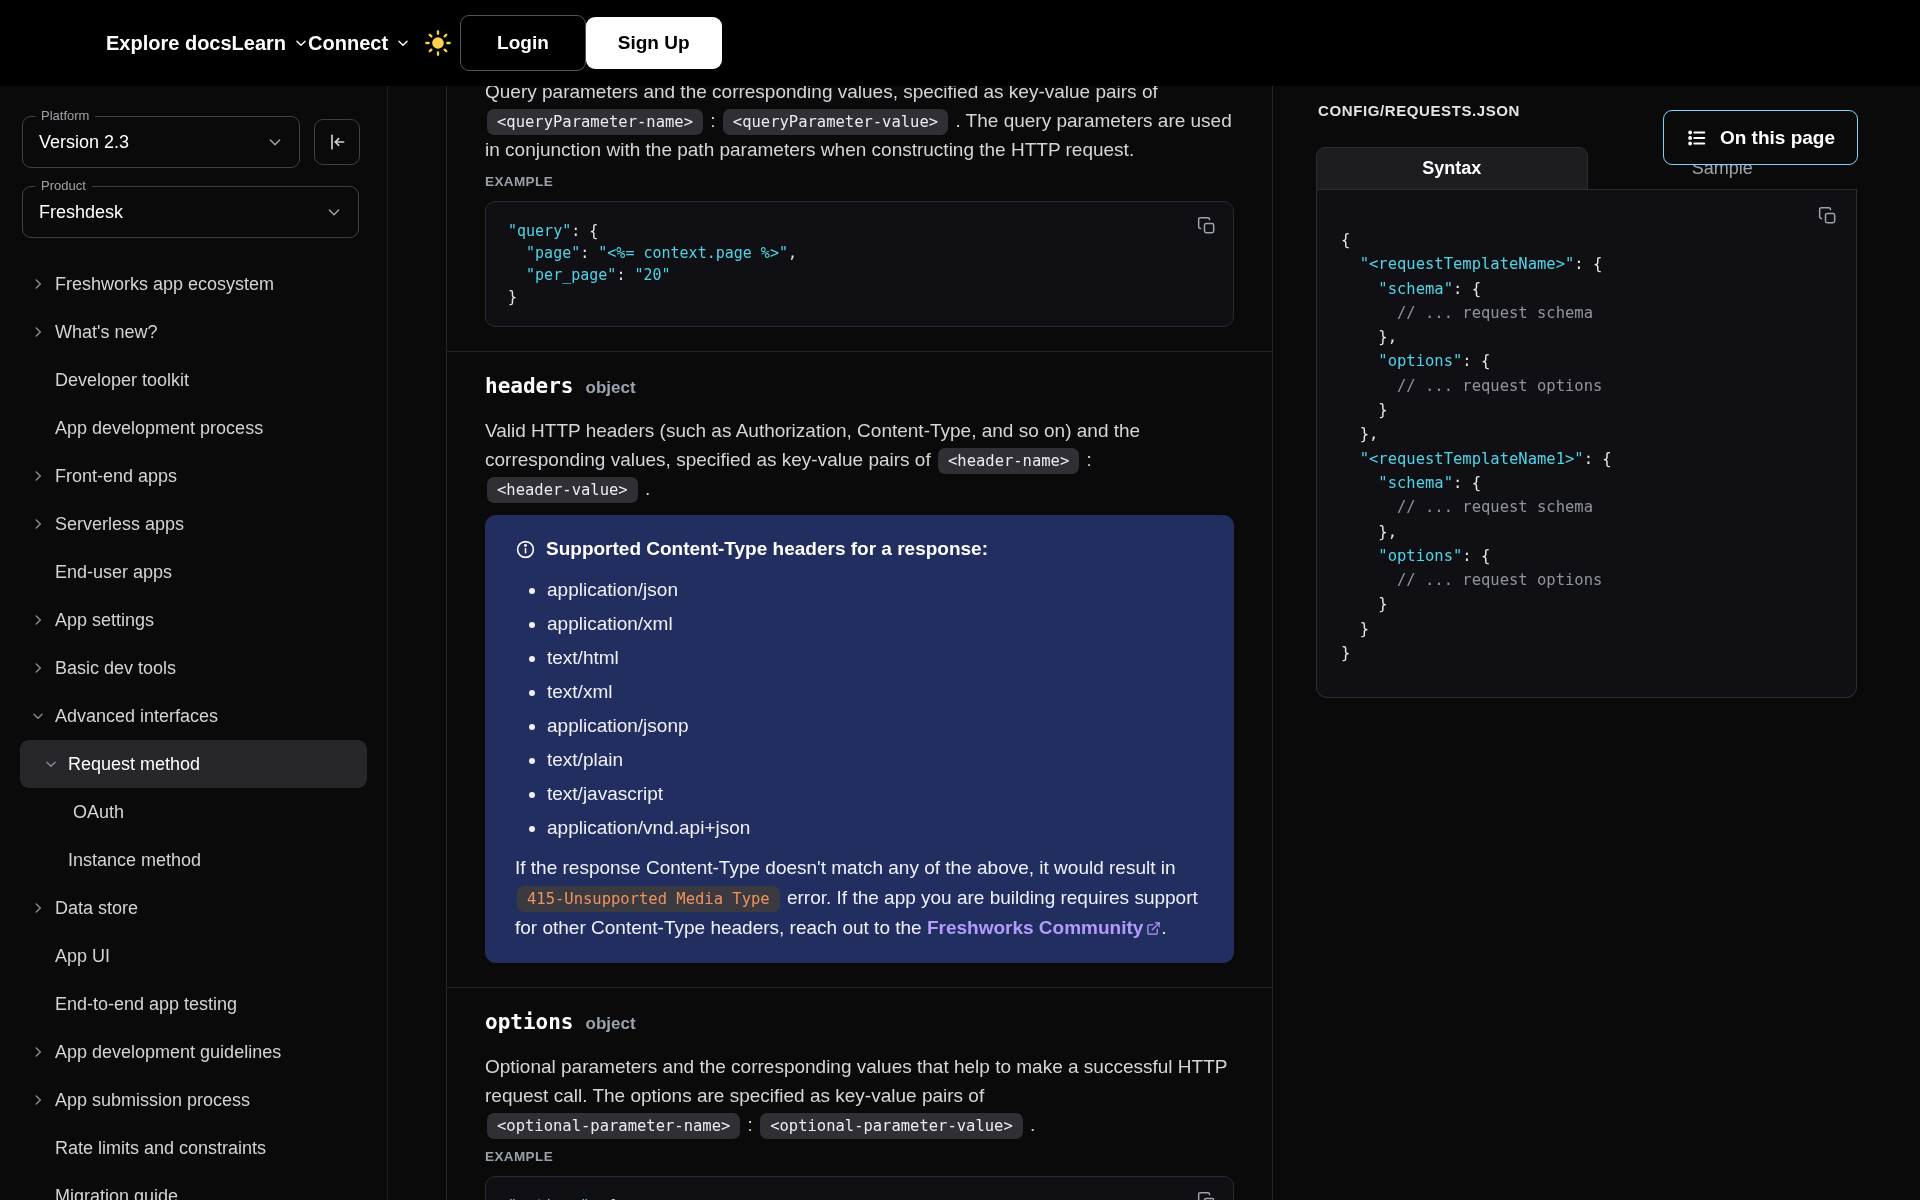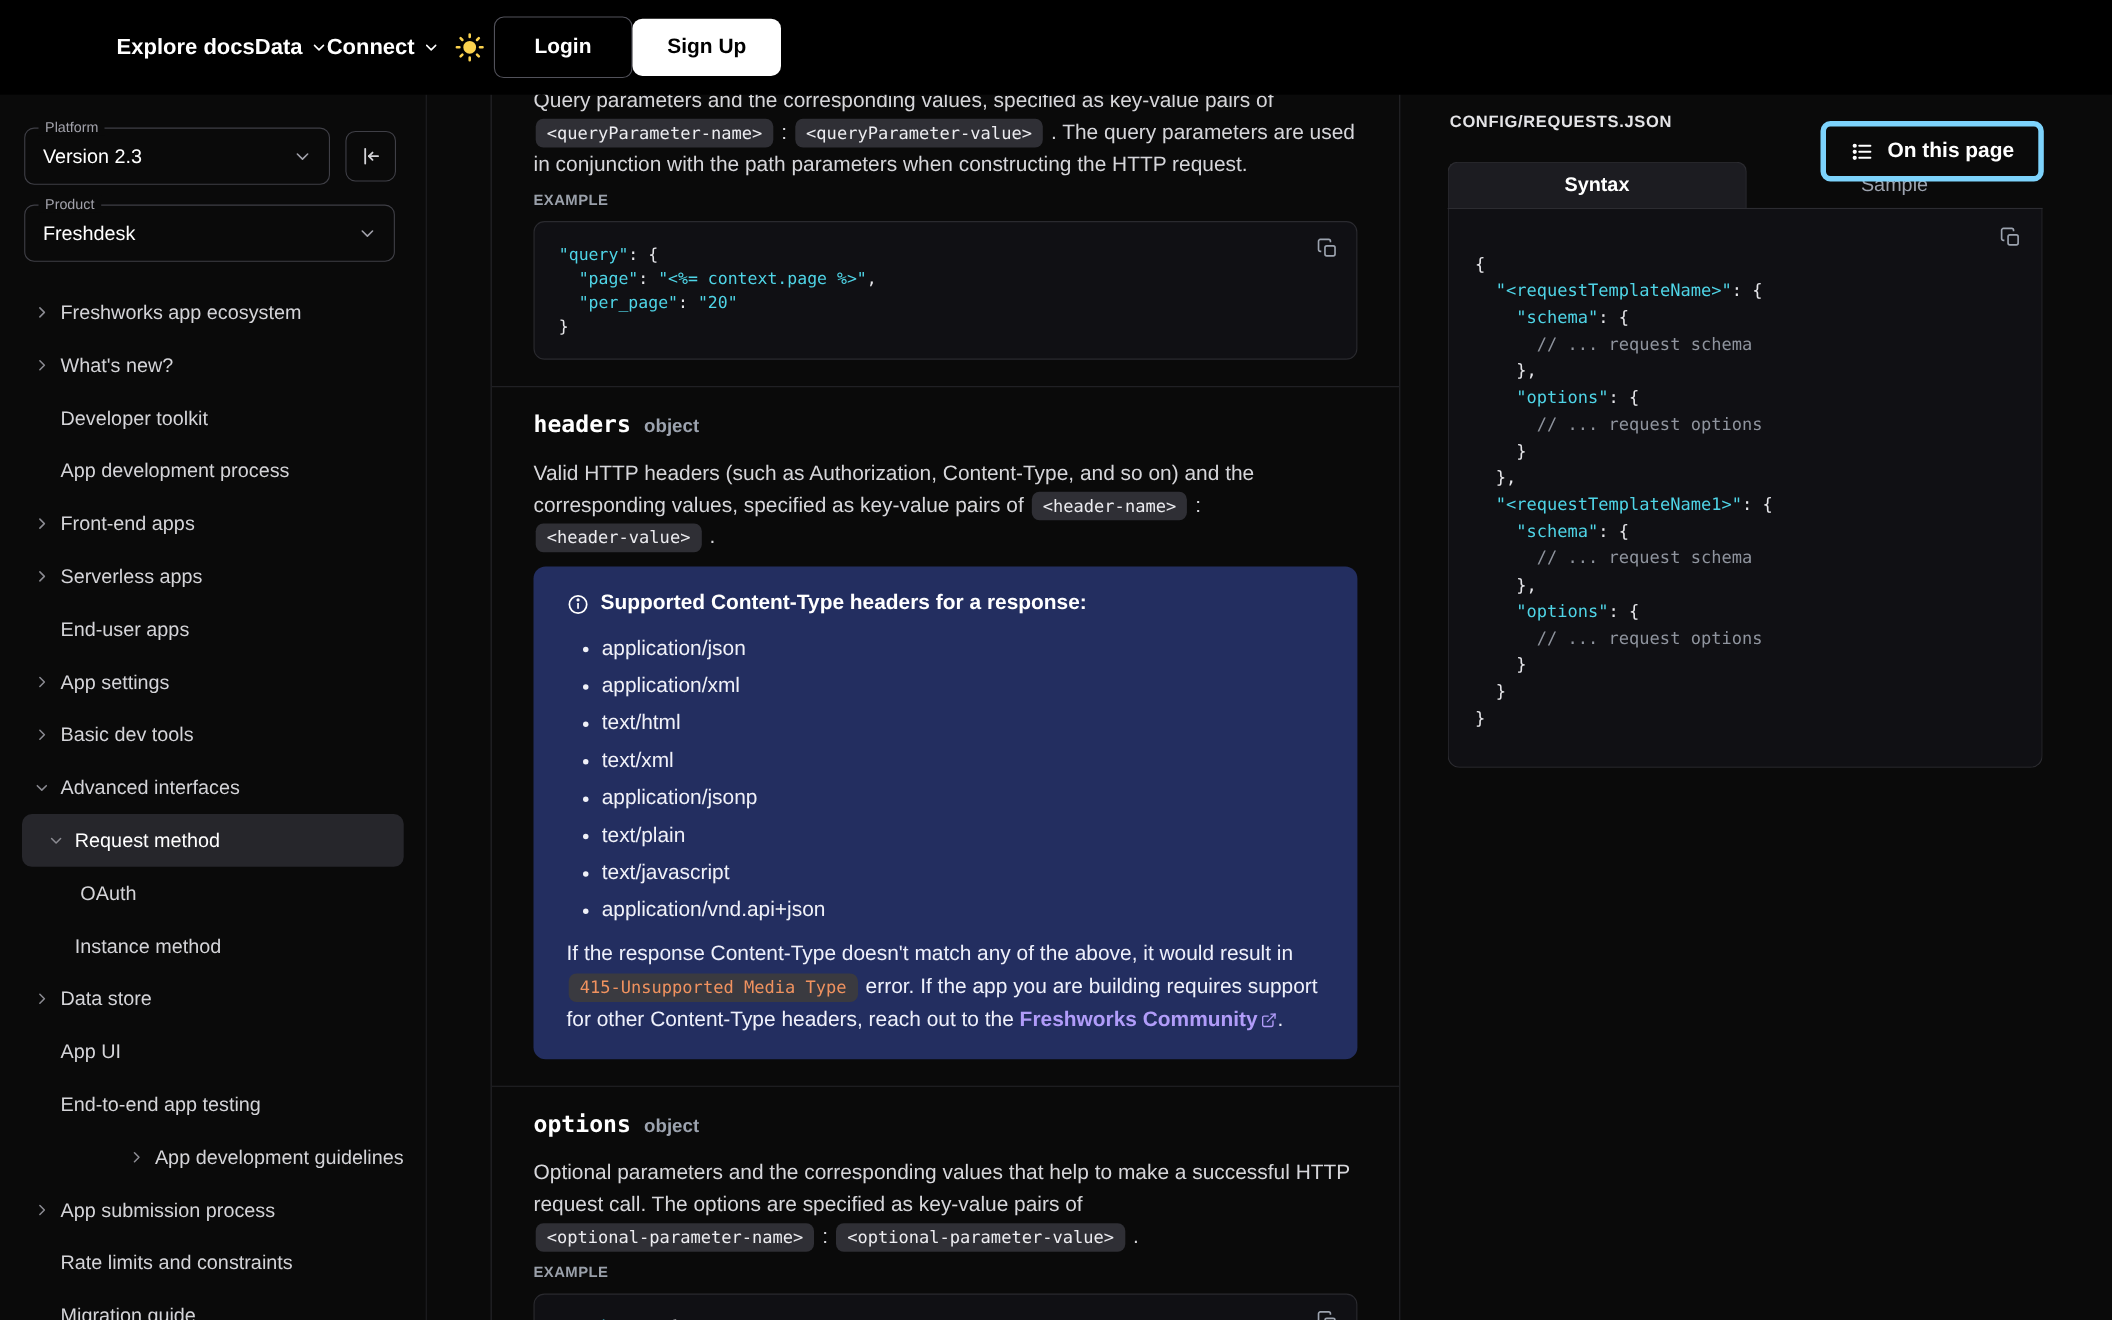--- a/index.html
+++ b/index.html
@@ -78,41 +78,41 @@
   .callout-list li{font-size:19px;line-height:34px;color:#f0f1f8}
   .callout-list li::marker{color:#f0f1f8}
   .callout-outro{margin-top:8px;font-size:19px;line-height:30px;color:#eef0fb}
   .doc-link{color:#b19cf9;font-weight:700;text-decoration:none;cursor:pointer}
   .doc-link svg{vertical-align:-2px;margin-left:3px}
 
   
   .rightbar{flex:1;position:relative}
   .config-label{position:absolute;top:16px;left:45px;font-size:15px;font-weight:700;letter-spacing:.6px;color:#e4e4e7}
   .otp-btn{position:absolute;top:24px;right:62px;height:55px;display:flex;align-items:center;gap:12px;
-    padding:0 22px;background:#0a0a0a;border:5px solid #7dd3fc;border-radius:9px;color:#fff;font-size:19px;
+    padding:0 22px;background:#0a0a0a;border:1px solid #7dd3fc;border-radius:9px;color:#fff;font-size:19px;
     font-weight:700;cursor:pointer;z-index:5;font-family:inherit}
   .tabs{position:absolute;top:61px;left:43px;width:541px;height:43px;display:flex;border-bottom:1px solid #2c2c31}
   .tab{flex:1;display:flex;align-items:center;justify-content:center;font-size:18px;color:#9ca3af;cursor:pointer}
   .tab.active{background:#1c1c21;border:1px solid #2c2c31;border-bottom:none;border-radius:9px 9px 0 0;
     color:#fff;font-weight:600}
   .code-panel{position:absolute;top:104px;left:43px;width:541px;height:508px;background:#101014;
     border:1px solid #2c2c31;border-top:none;border-radius:0 0 11px 11px;padding:38px 24px 24px}
   .code-panel .code{font-size:15.5px;line-height:24.3px}
   .code-panel .copy-btn{top:16px;right:18px}
 </style>
 </head>
 <body>
 
 <header class="navbar">
   <nav class="nav-right">
     <a class="nav-link">
         <span>Explore docs</span>
       </a>
     <a class="nav-link">
-        <span>Data</span>
+        <span>Learn</span>
       <svg width="14" height="14" viewBox="0 0 24 24" fill="none" stroke="currentColor" stroke-width="2.4" stroke-linecap="round" stroke-linejoin="round">
           <polyline points="5 9 12 16 19 9"></polyline>
         </svg>
       </a>
     <a class="nav-link">
         <span>Connect</span>
       <svg width="14" height="14" viewBox="0 0 24 24" fill="none" stroke="currentColor" stroke-width="2.4" stroke-linecap="round" stroke-linejoin="round">
           <polyline points="5 9 12 16 19 9"></polyline>
         </svg>
       </a>
@@ -247,21 +247,21 @@
           <span class="nav-label">Data store</span>
         </div>
         <div class="nav-item" style="padding-left: 11px;">
           <span class="nav-chev"></span>
           <span class="nav-label">App UI</span>
         </div>
         <div class="nav-item" style="padding-left: 11px;">
           <span class="nav-chev"></span>
           <span class="nav-label">End-to-end app testing</span>
         </div>
-        <div class="nav-item" style="padding-left: 11px; justify-content: flex-end;">
+        <div class="nav-item" style="padding-left: 11px;">
           <span class="nav-chev">
             <svg width="14" height="14" viewBox="0 0 24 24" fill="none" stroke="currentColor" stroke-width="2.4" stroke-linecap="round" stroke-linejoin="round">
               <polyline points="9 5 16 12 9 19"></polyline>
             </svg>
           </span>
           <span class="nav-label">App development guidelines</span>
         </div>
         <div class="nav-item" style="padding-left: 11px;">
           <span class="nav-chev">
             <svg width="14" height="14" viewBox="0 0 24 24" fill="none" stroke="currentColor" stroke-width="2.4" stroke-linecap="round" stroke-linejoin="round">

